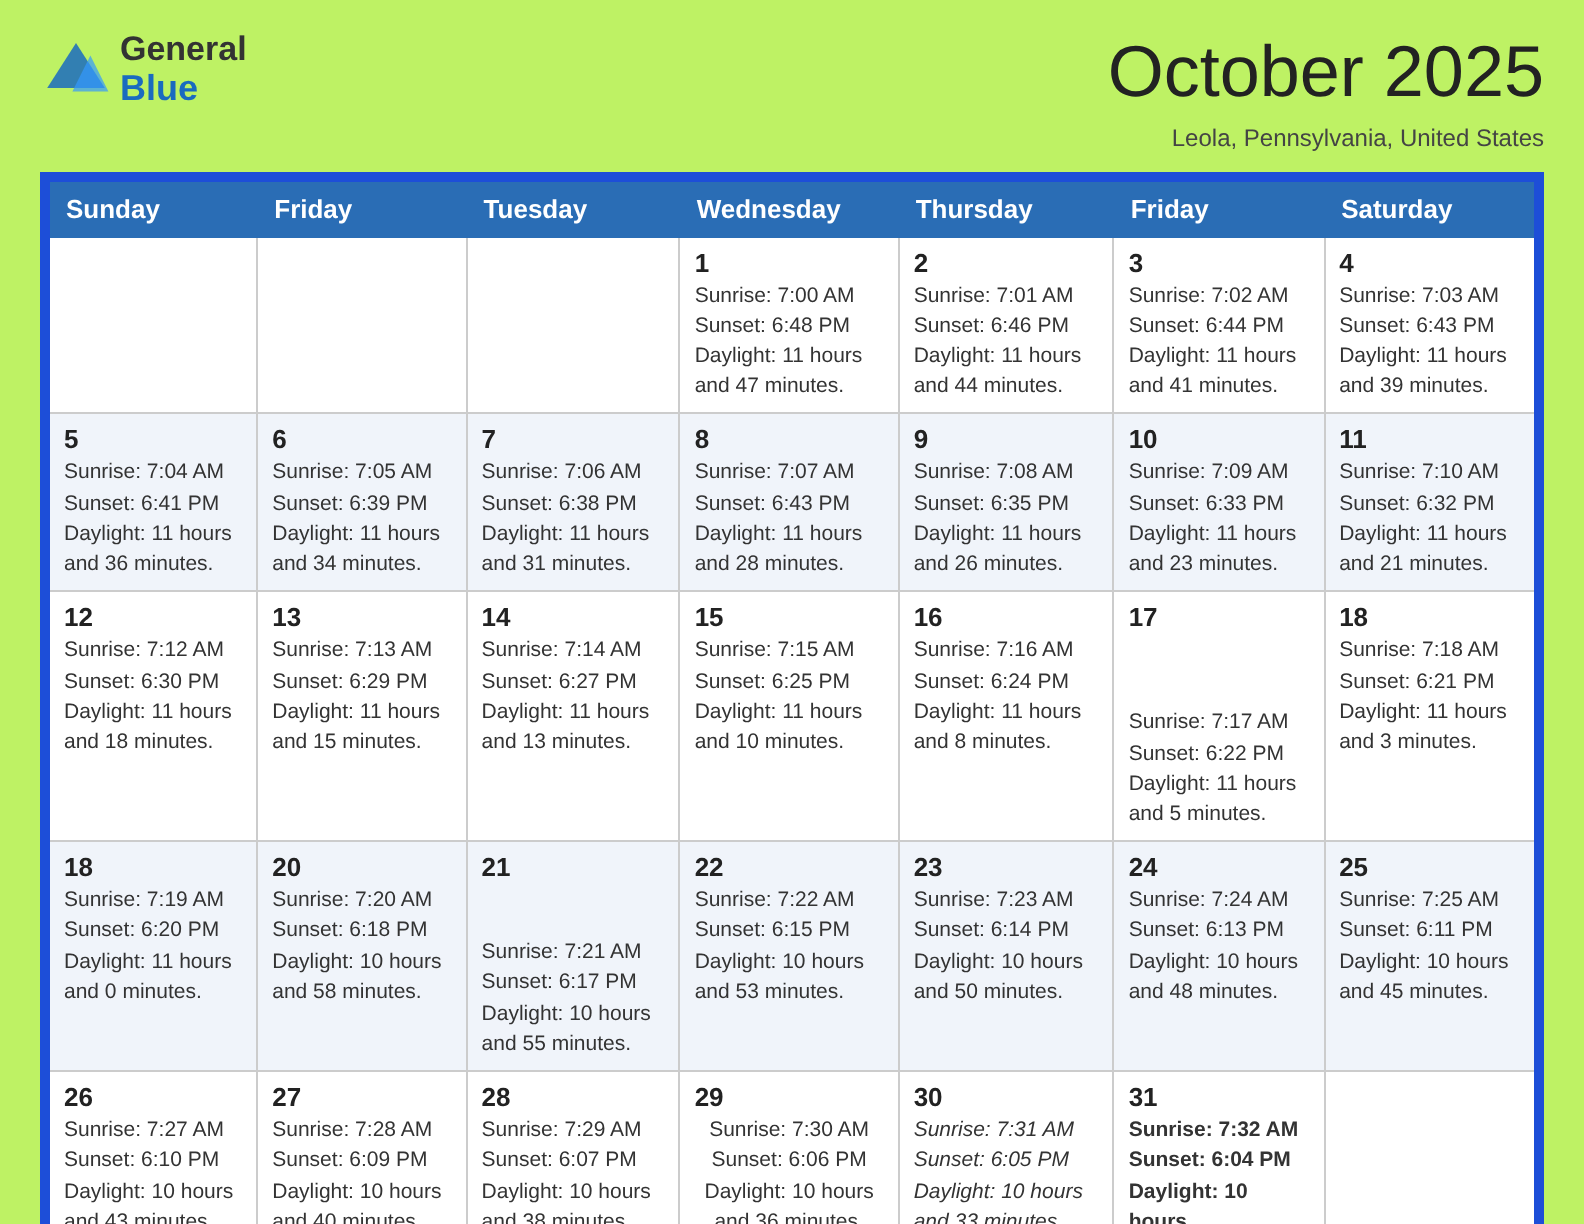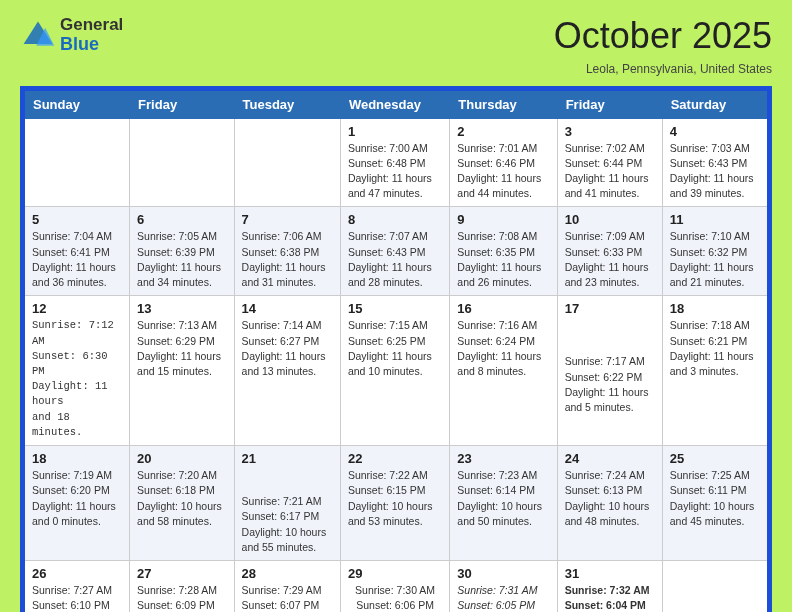--- a/index.html
+++ b/index.html
@@ -225,21 +225,21 @@
             <span class="day-num">11</span>
             <div class="day-detail" style="white-space: pre-line;">Sunrise: 7:10 AM
 Sunset: 6:32 PM
 Daylight: 11 hours
 and 21 minutes.</div>
           </td>
         </tr>
         <tr class="row-odd">
           <td>
             <span class="day-num">12</span>
-            <div class="day-detail" style="white-space: pre-line; font-family: Liberation Mono, monospace;">Sunrise: 7:12 AM
+            <div class="day-detail" style="white-space: pre-line;">Sunrise: 7:12 AM
 Sunset: 6:30 PM
 Daylight: 11 hours
 and 18 minutes.</div>
           </td>
           <td>
             <span class="day-num">13</span>
             <div class="day-detail" style="white-space: pre-line;">Sunrise: 7:13 AM
 Sunset: 6:29 PM
 Daylight: 11 hours
 and 15 minutes.</div>

